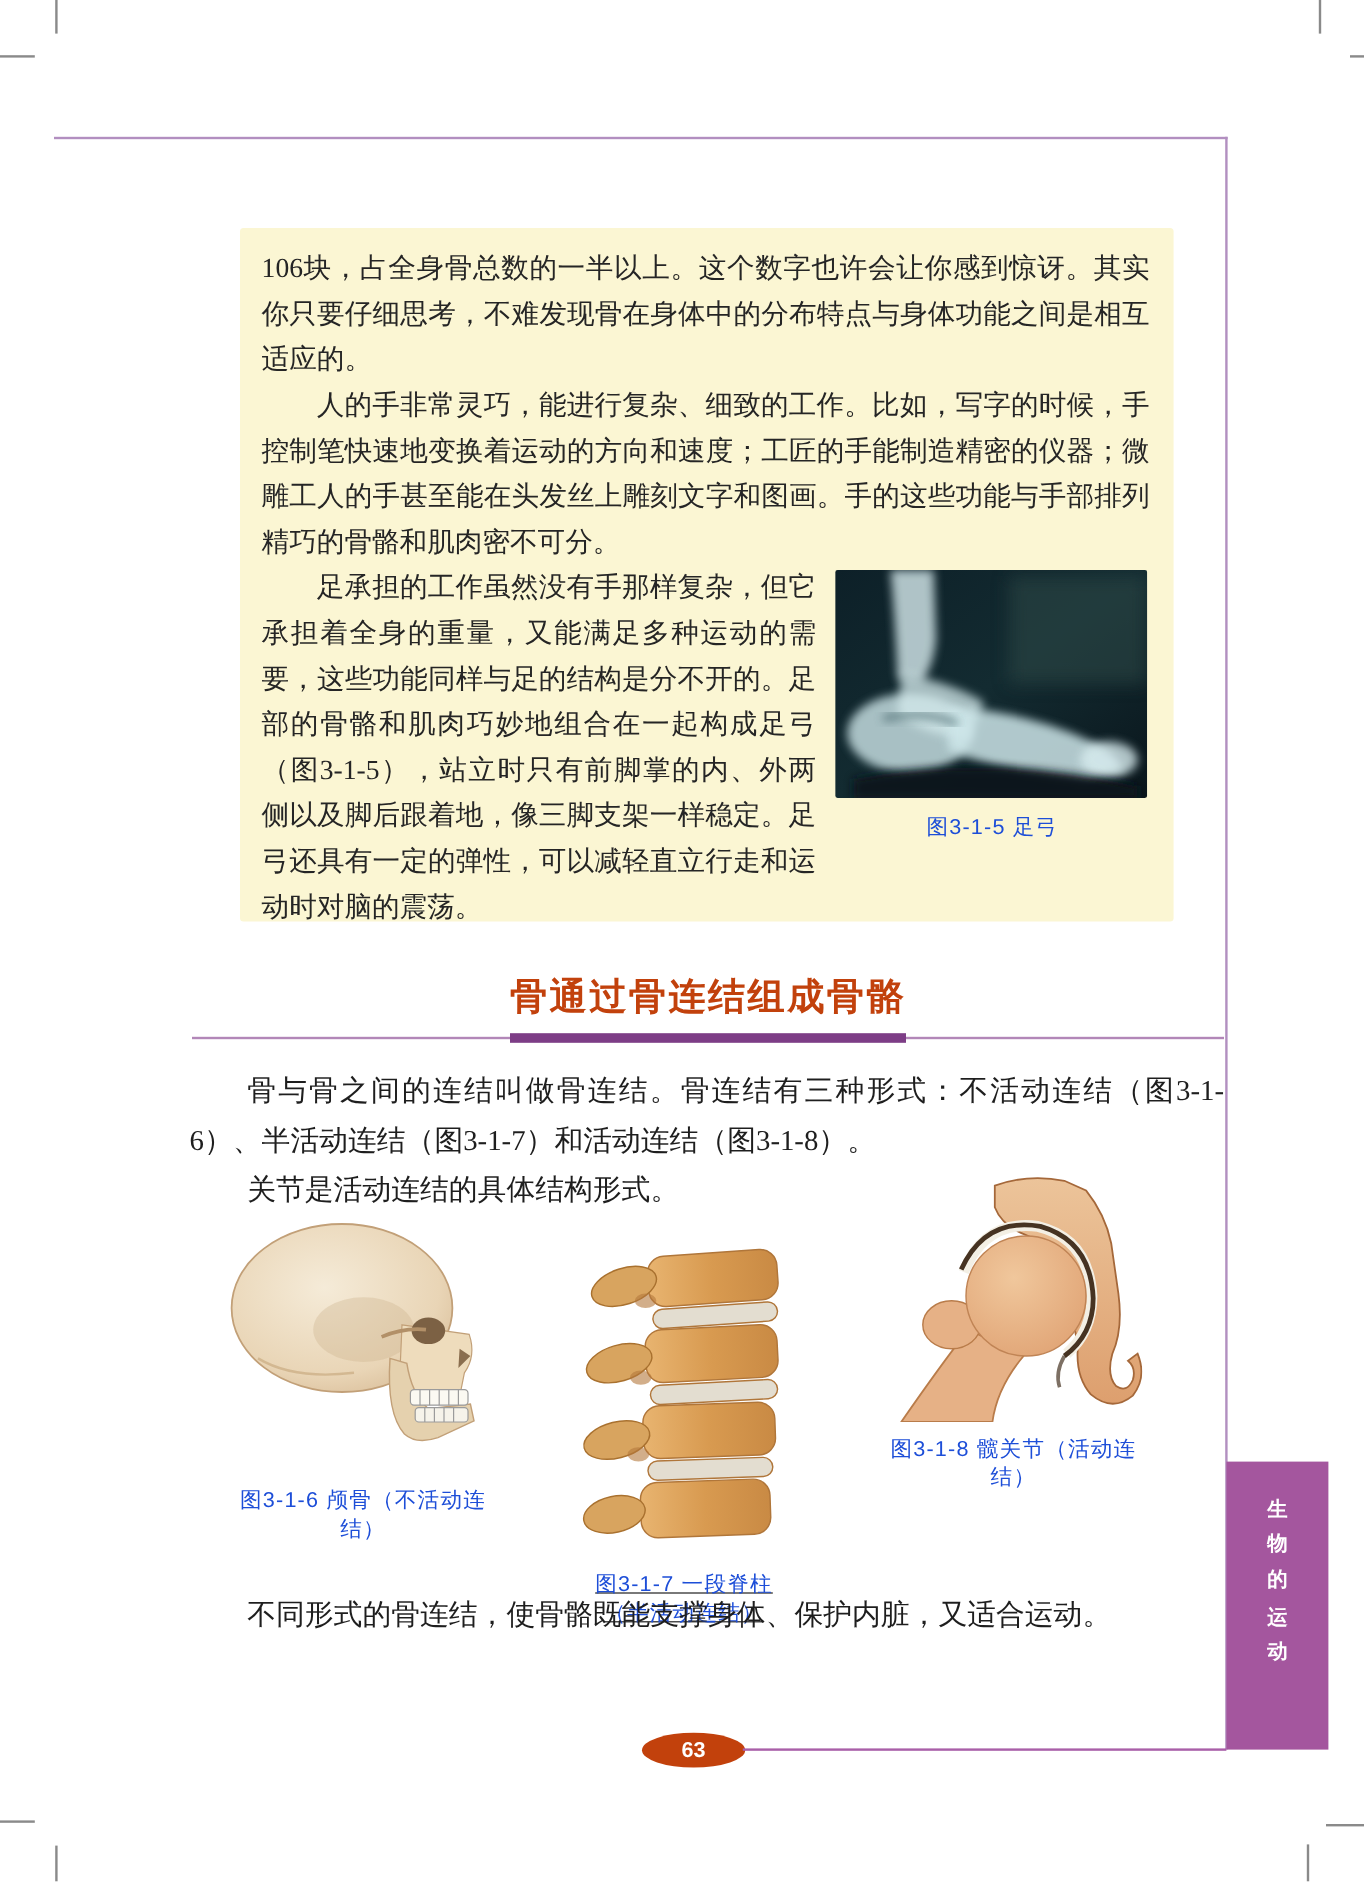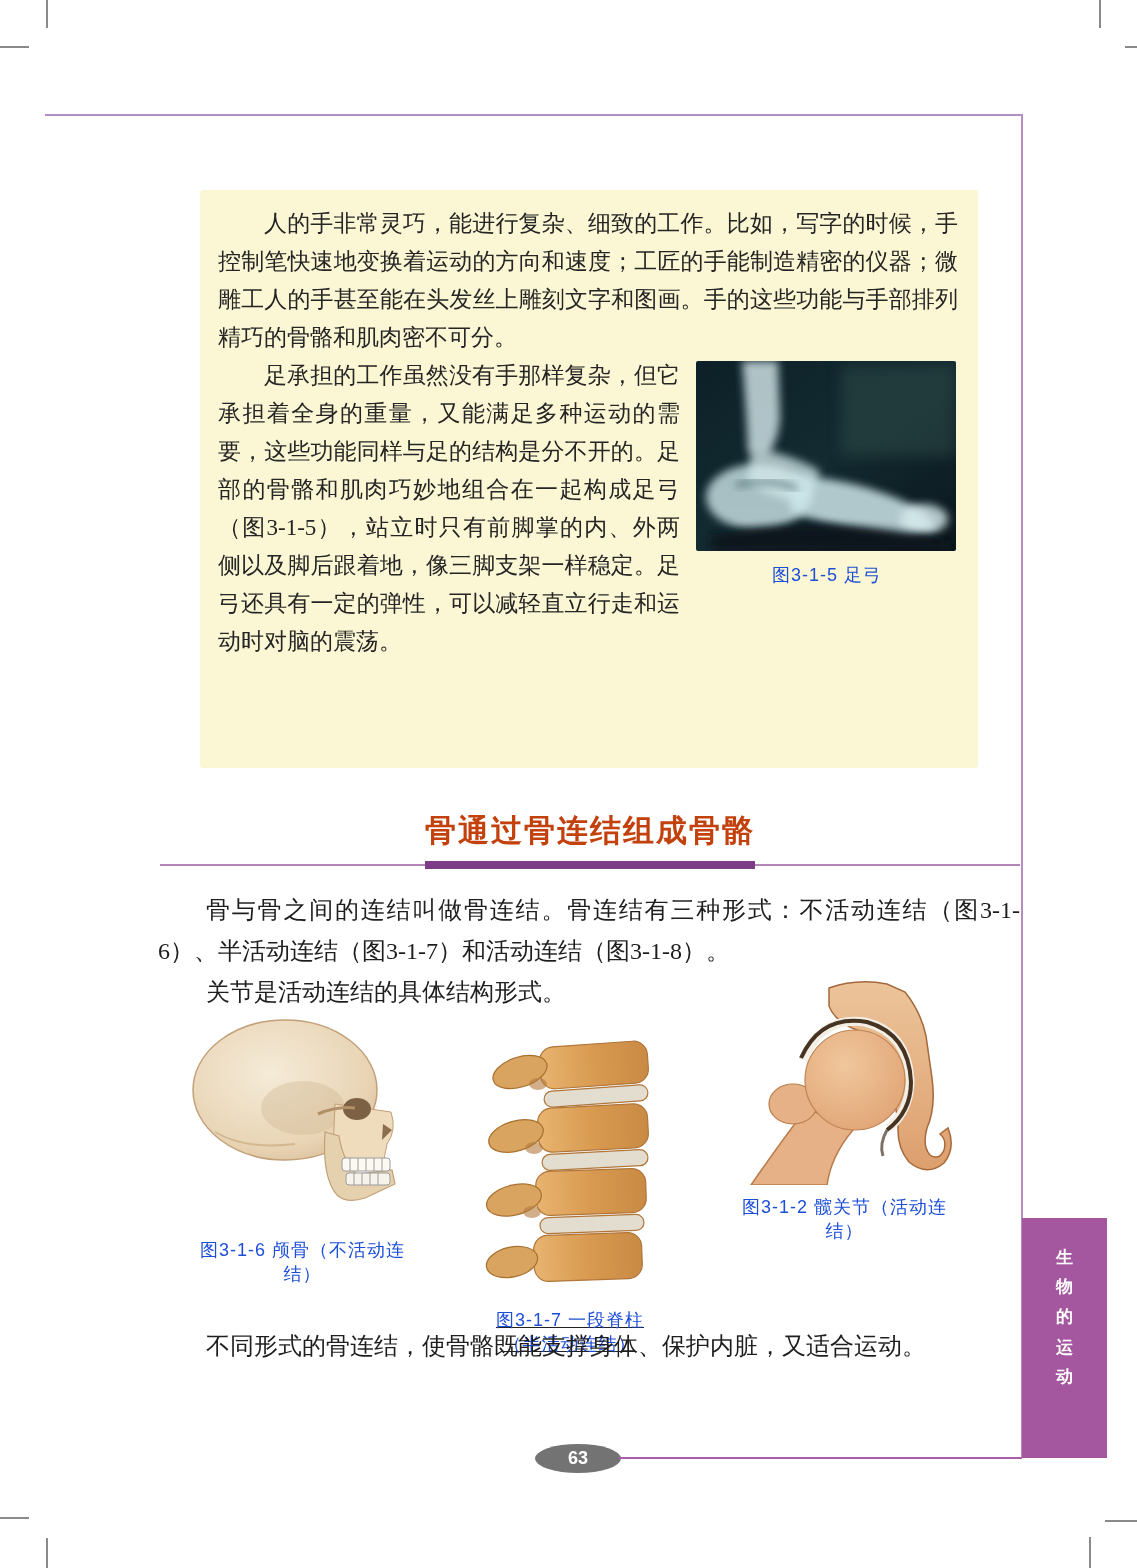--- a/index.html
+++ b/index.html
@@ -53,21 +53,21 @@
     position:absolute;left:158px;top:1326px;width:862px;margin:0;
     font-size:24px;line-height:40px;color:#1e1e1e;text-indent:2em;
     font-family:"Liberation Serif", serif;
   }
   .figure{position:absolute;}
   .figure svg{display:block;}
   .figure .fig-caption{display:block;text-align:center;}
   
   .page-badge{
     position:absolute;left:535px;top:1444px;width:86px;height:29px;
-    background:#737373;border-radius:50%;
+    background:#c2410c;border-radius:50%;
     display:flex;align-items:center;justify-content:center;
     font-family:"Liberation Sans", sans-serif;font-size:18px;font-weight:bold;color:#ffffff;
   }
   .page-badge-line{position:absolute;left:619px;top:1457px;width:403px;height:2px;background:#a95fa8;}
   
   .sidebar-tab{
     position:absolute;left:1022px;top:1218px;width:85px;height:240px;
     background:#a4569e;display:flex;justify-content:center;
   }
   .sidebar-tab .vtext{
@@ -85,20 +85,21 @@
 <div class="crop" style="left:1125px;top:46px;width:12px;height:2px;"></div>
 <div class="crop" style="left:0;top:1517px;width:29px;height:2px;"></div>
 <div class="crop" style="left:46px;top:1538px;width:2px;height:30px;"></div>
 <div class="crop" style="left:1105px;top:1520px;width:32px;height:2px;"></div>
 <div class="crop" style="left:1089px;top:1537px;width:2px;height:31px;"></div>
 
 <div class="frame-line" style="left:45px;top:114px;width:978px;height:2px;"></div>
 <div class="frame-line" style="left:1021px;top:114px;width:2px;height:1344px;"></div>
 
 <div class="intro-box">
+  <p>106块，占全身骨总数的一半以上。这个数字也许会让你感到惊讶。其实你只要仔细思考，不难发现骨在身体中的分布特点与身体功能之间是相互适应的。</p>
   <p class="indent">人的手非常灵巧，能进行复杂、细致的工作。比如，写字的时候，手控制笔快速地变换着运动的方向和速度；工匠的手能制造精密的仪器；微雕工人的手甚至能在头发丝上雕刻文字和图画。手的这些功能与手部排列精巧的骨骼和肌肉密不可分。</p>
   <div class="xray-float">
     <svg class="xray-img" viewBox="0 0 260 190" width="260" height="190">
       <defs>
         <linearGradient id="xbg" x1="0" y1="0" x2="1" y2="1">
           <stop offset="0" stop-color="#0d2028"></stop>
           <stop offset="0.5" stop-color="#132b31"></stop>
           <stop offset="1" stop-color="#0a161c"></stop>
         </linearGradient>
         <filter id="xblur" x="-30%" y="-30%" width="160%" height="160%">
@@ -219,21 +220,21 @@
     <path d="M66 82 Q84 38 128 44 Q170 54 173 102 Q173 132 152 150" stroke="#f3efe4" stroke-width="9" fill="none"></path>
 
     <path d="M14 207 Q48 158 70 130 L116 152 Q94 178 90 207 Z" fill="#e6b186" stroke="#b97c4a" stroke-width="1.5"></path>
     <ellipse cx="56" cy="126" rx="24" ry="20" fill="#e6b186" stroke="#b97c4a" stroke-width="1.2"></ellipse>
 
     <circle cx="118" cy="102" r="50" fill="url(#fb)" stroke="#c08455" stroke-width="1.2"></circle>
 
     <path d="M64 80 Q84 36 130 44 Q172 56 174 104 Q174 134 150 152" stroke="#463322" stroke-width="4" fill="none"></path>
     <path d="M150 152 Q142 166 146 178" stroke="#463322" stroke-width="3" fill="none" opacity="0.7"></path>
   </svg>
-  <span class="fig-caption" style="margin-top:10px;">图3-1-2 髋关节（活动连结）</span>
+  <span class="fig-caption" style="margin-top:10px;">图3-1-8 髋关节（活动连结）</span>
 </div>
 
 <p class="closing-para">不同形式的骨连结，使骨骼既能支撑身体、保护内脏，又适合运动。</p>
 
 <div class="page-badge">
   <span>63</span>
 </div>
 <div class="page-badge-line"></div>
 
 <div class="sidebar-tab">

